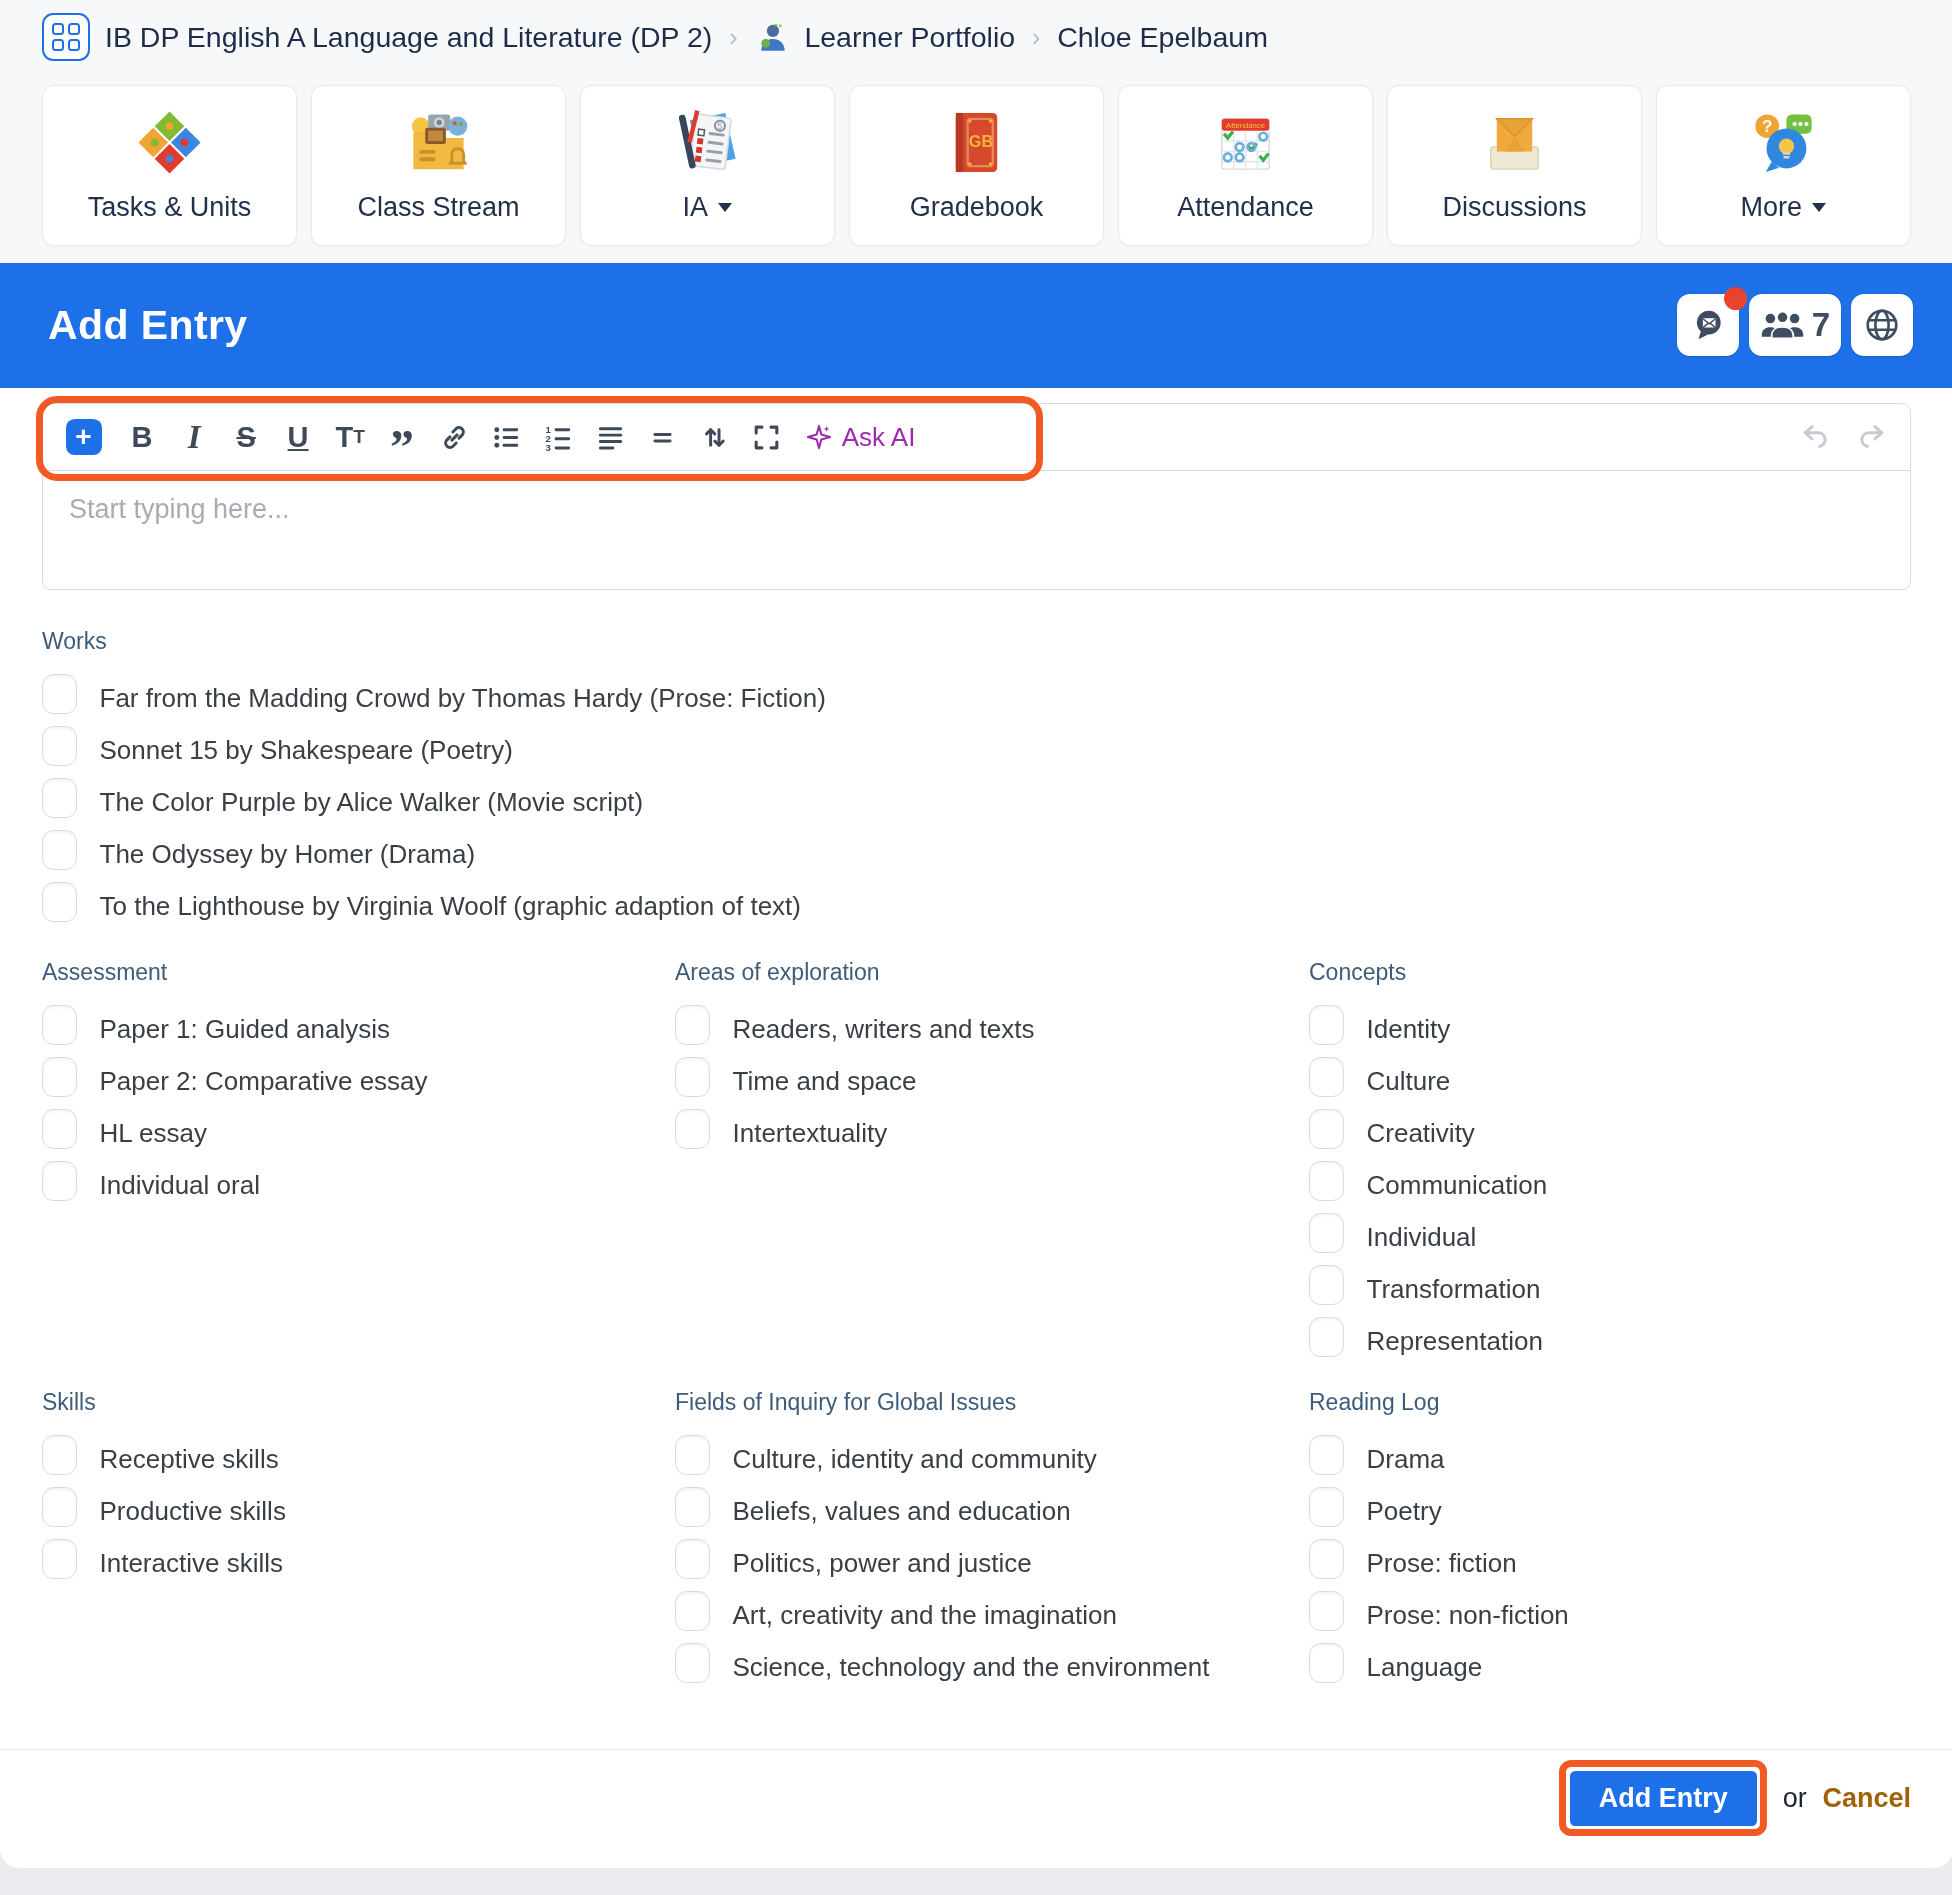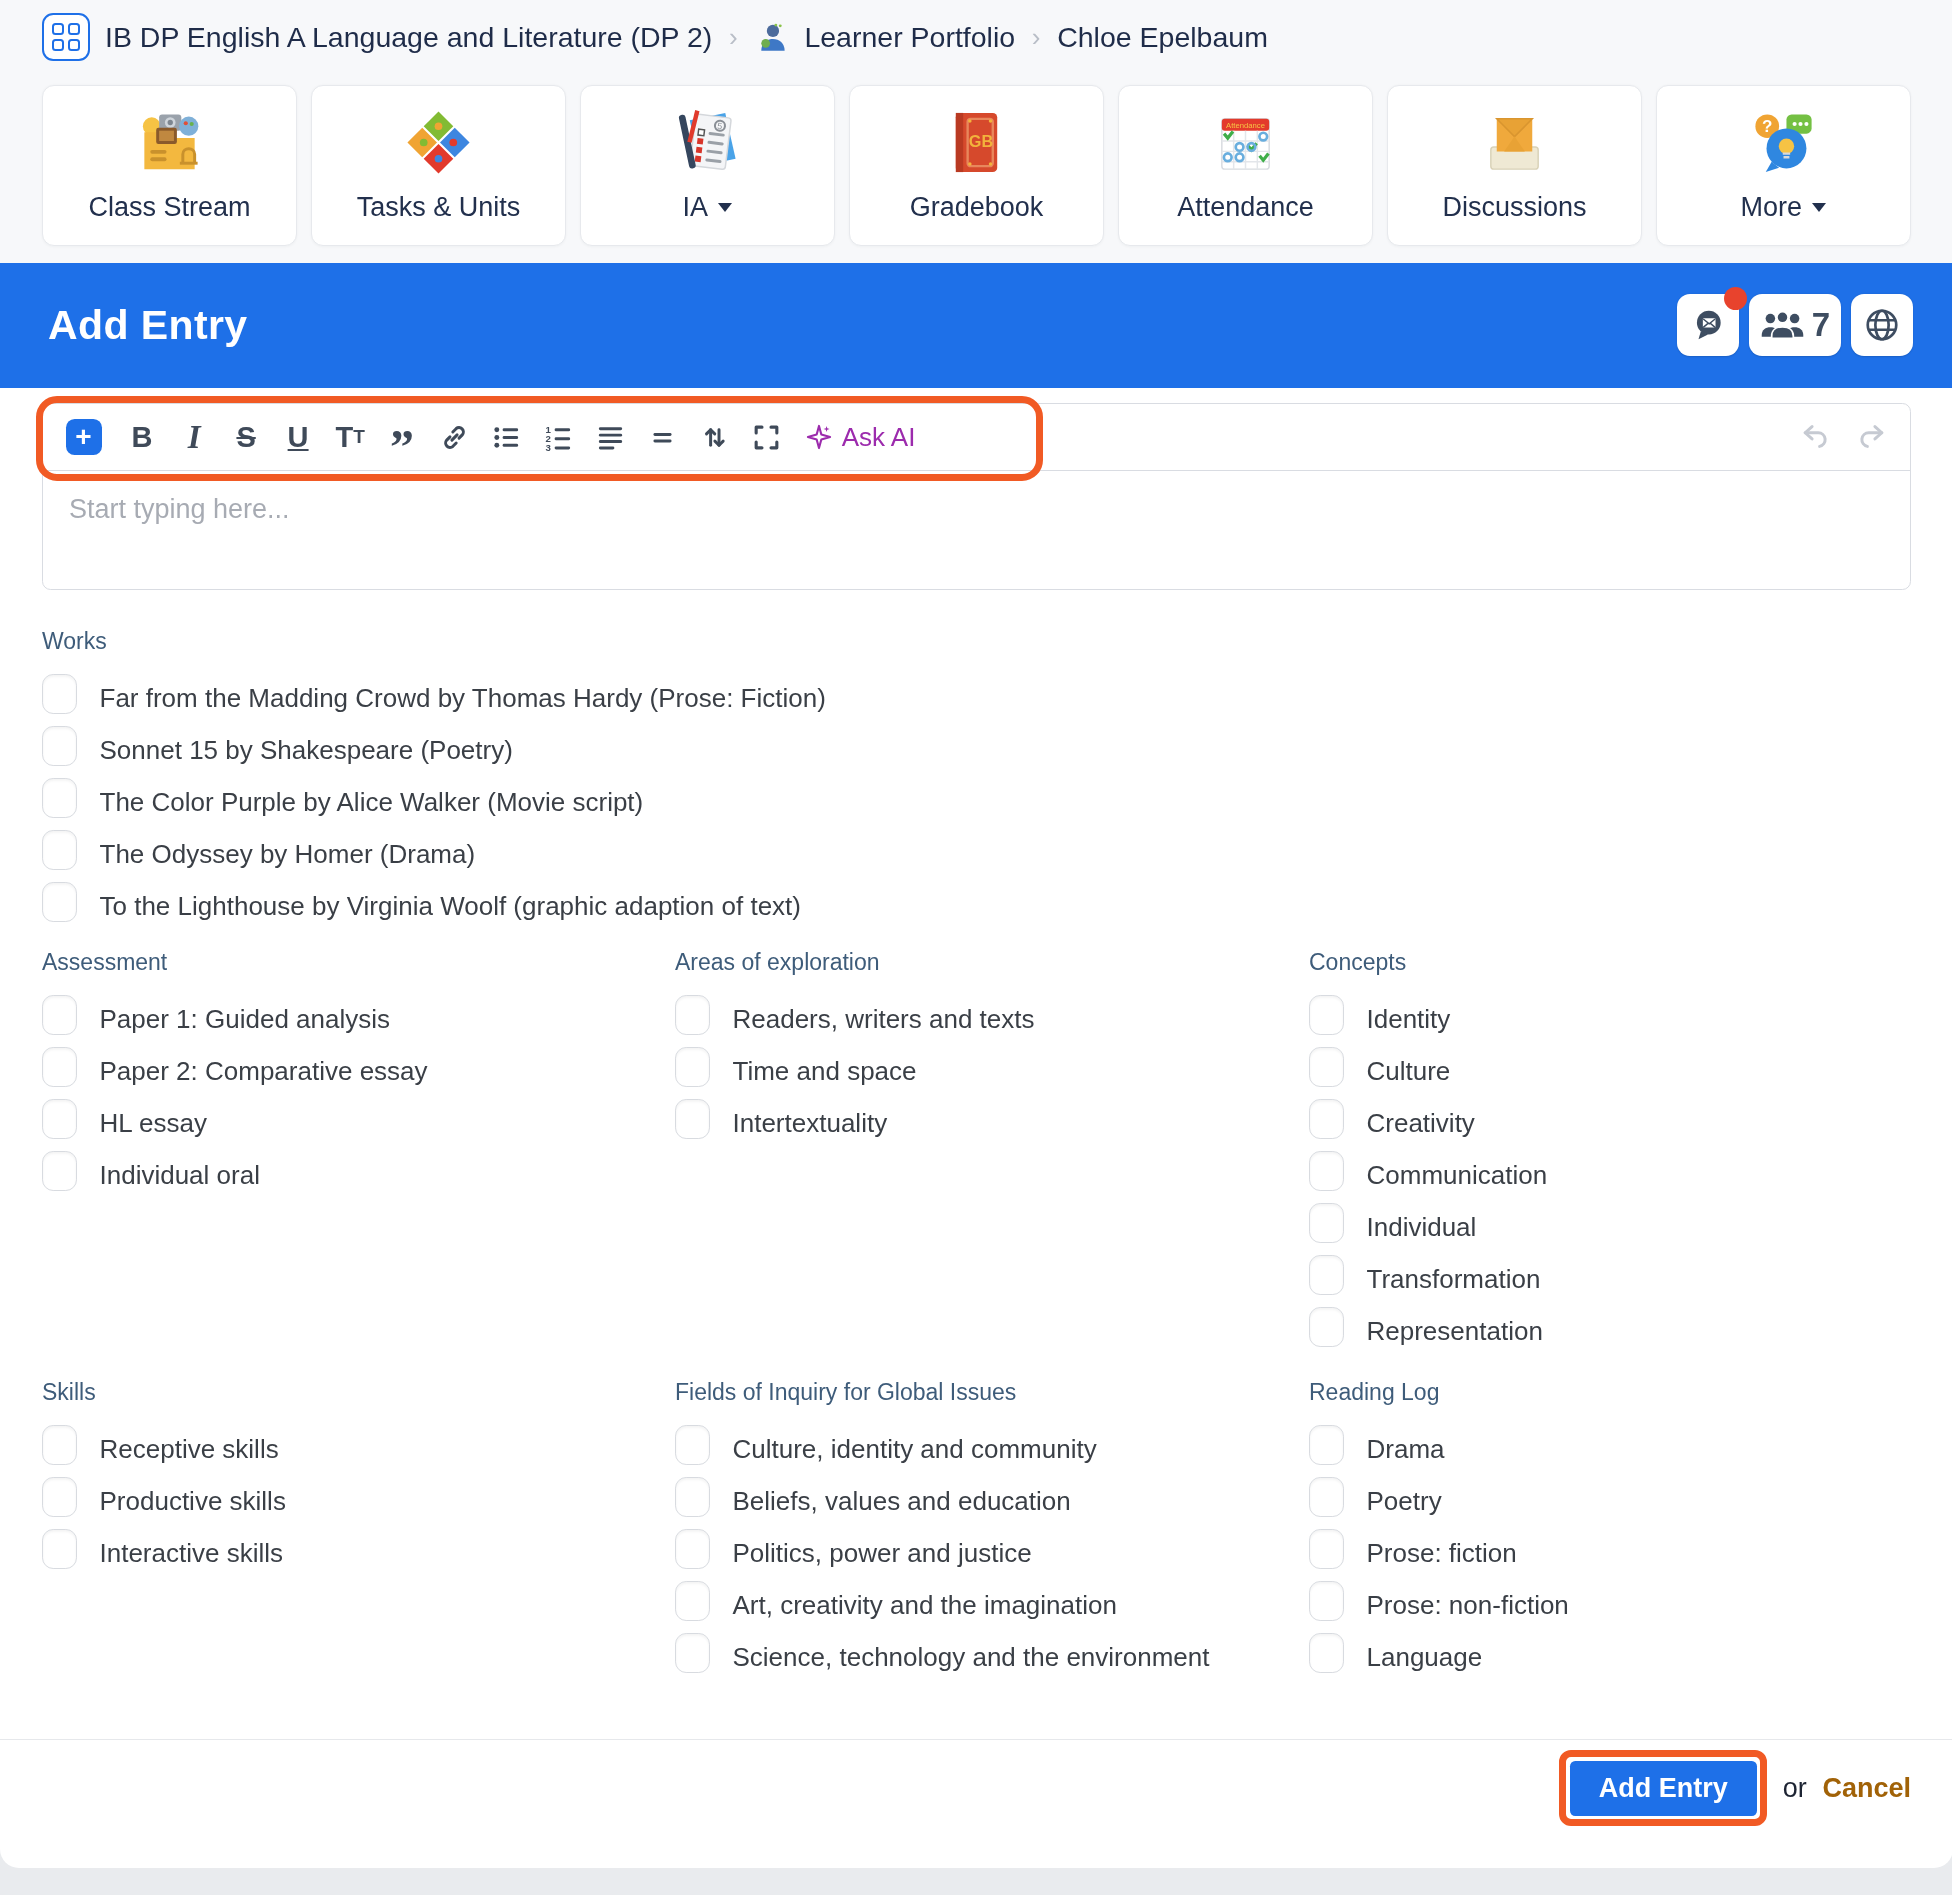--- a/index.html
+++ b/index.html
@@ -102,21 +102,21 @@
   .works { margin-top:38px; }
   .chk-row { display:flex; align-items:flex-end; gap:22.5px; height:40px; margin-bottom:12px; }
   .chk {
     width:35px; height:40px; background:#fff;
     border:1.7px solid #d8dbe0; border-radius:11.2px;
     box-shadow:inset 0 1.7px 2.6px rgba(0,0,0,.05);
     cursor:pointer; flex:0 0 auto;
   }
   .chk-label { font-size:26px; color:#3a3f46; }
   .cols { display:grid; grid-template-columns:633px 634px 1fr; align-items:start; }
-  .cols-r1 { margin-top:27px; }
+  .cols-r1 { margin-top:37px; }
   .cols-r2 { margin-top:20px; }
 
   
   .footer {
     margin-top:54px; border-top:1.7px solid #e6e8eb; height:97px;
     display:flex; align-items:center; justify-content:flex-end;
     padding-right:42px; gap:15.6px; background:#fff;
   }
   .annotation-btn {
     border:7.8px solid #f15a24; border-radius:12px; padding:3.5px;
@@ -152,55 +152,55 @@
         <circle cx="8" cy="16" r="3" fill="#6fae4e"></circle>
         <circle cx="15" cy="3.5" r="1" fill="#8bc34a"></circle>
           <circle cx="18" cy="4" r="1" fill="#8bc34a"></circle>
       </svg>
       <span class="crumb">Learner Portfolio</span>
       <span class="crumb-sep">›</span>
       <span class="crumb">Chloe Epelbaum</span>
     </div>
 
     <div class="tabs">
+
+      <div class="tab-card">
+        <svg class="tab-icon" viewBox="0 0 48 48">
+          <path d="M24 3l10 10-10 10-10-10z" fill="#82bb33"></path>
+          <path d="M13 14l10 10-10 10-10-10z" fill="#f0a433"></path>
+          <path d="M35 14l10 10-10 10-10-10z" fill="#3d86e0"></path>
+          <path d="M24 25l10 10-10 10-10-10z" fill="#e23a2c"></path>
+          <circle cx="24" cy="13" r="2.6" fill="#f0a433"></circle>
+          <circle cx="34" cy="24" r="2.6" fill="#e23a2c"></circle>
+          <circle cx="14" cy="24" r="2.6" fill="#82bb33"></circle>
+          <circle cx="24" cy="35" r="2.6" fill="#3d86e0"></circle>
+        </svg>
+        <span class="tab-label">
+            <span>Tasks &amp; Units</span>
+          </span>
+      </div>
 
       <div class="tab-card">
         <svg class="tab-icon" viewBox="0 0 48 48">
           <circle cx="12" cy="13" r="6" fill="#f6c344"></circle>
           <rect x="17" y="5" width="15" height="11" rx="2" fill="#9aa2ab"></rect>
             <circle cx="24.5" cy="10.5" r="3.6" fill="#cfd5db"></circle>
             <circle cx="24.5" cy="10.5" r="1.8" fill="#7d8690"></circle>
           <circle cx="37" cy="13" r="6.5" fill="#7fb0d8"></circle>
             <circle cx="35" cy="11" r="1.4" fill="#e04f39"></circle>
             <circle cx="39" cy="11.5" r="1.4" fill="#68b14c"></circle>
           <path d="M7 17h15l3 4h16v21H7z" fill="#f3b83f"></path>
           <rect x="15" y="14" width="14" height="11" rx="1.5" fill="#8a5a2b"></rect>
             <rect x="17" y="16" width="10" height="7" fill="#c08840"></rect>
           <rect x="11" y="29" width="11" height="2.6" rx="1.3" fill="#c9912c"></rect>
           <rect x="11" y="34" width="11" height="2.6" rx="1.3" fill="#c9912c"></rect>
           <path d="M33 38v-6c0-5 8-5 8 0v6" fill="none" stroke="#c9912c" stroke-width="2"></path>
           <path d="M31 38h12" stroke="#c9912c" stroke-width="2"></path>
         </svg>
         <span class="tab-label">Class Stream</span>
-      </div>
-
-      <div class="tab-card">
-        <svg class="tab-icon" viewBox="0 0 48 48">
-          <path d="M24 3l10 10-10 10-10-10z" fill="#82bb33"></path>
-          <path d="M13 14l10 10-10 10-10-10z" fill="#f0a433"></path>
-          <path d="M35 14l10 10-10 10-10-10z" fill="#3d86e0"></path>
-          <path d="M24 25l10 10-10 10-10-10z" fill="#e23a2c"></path>
-          <circle cx="24" cy="13" r="2.6" fill="#f0a433"></circle>
-          <circle cx="34" cy="24" r="2.6" fill="#e23a2c"></circle>
-          <circle cx="14" cy="24" r="2.6" fill="#82bb33"></circle>
-          <circle cx="24" cy="35" r="2.6" fill="#3d86e0"></circle>
-        </svg>
-        <span class="tab-label">
-            <span>Tasks &amp; Units</span>
-          </span>
       </div>
 
       <div class="tab-card">
         <svg class="tab-icon" viewBox="0 0 48 48">
           <path d="M12 9l24-5 7 31-24 5z" fill="#4aa3e8"></path>
           <g transform="rotate(7 26 24)">
             <rect x="14" y="6" width="24" height="35" rx="2" fill="#f4f5f7" stroke="#d4d7db"></rect>
             <circle cx="31" cy="12" r="3.4" fill="none" stroke="#8a8f96" stroke-width="1.4"></circle>
               <text x="31" y="14.2" font-size="6" text-anchor="middle" fill="#8a8f96">5</text>
             <rect x="17" y="16" width="4" height="4" fill="#fff" stroke="#555"></rect>

